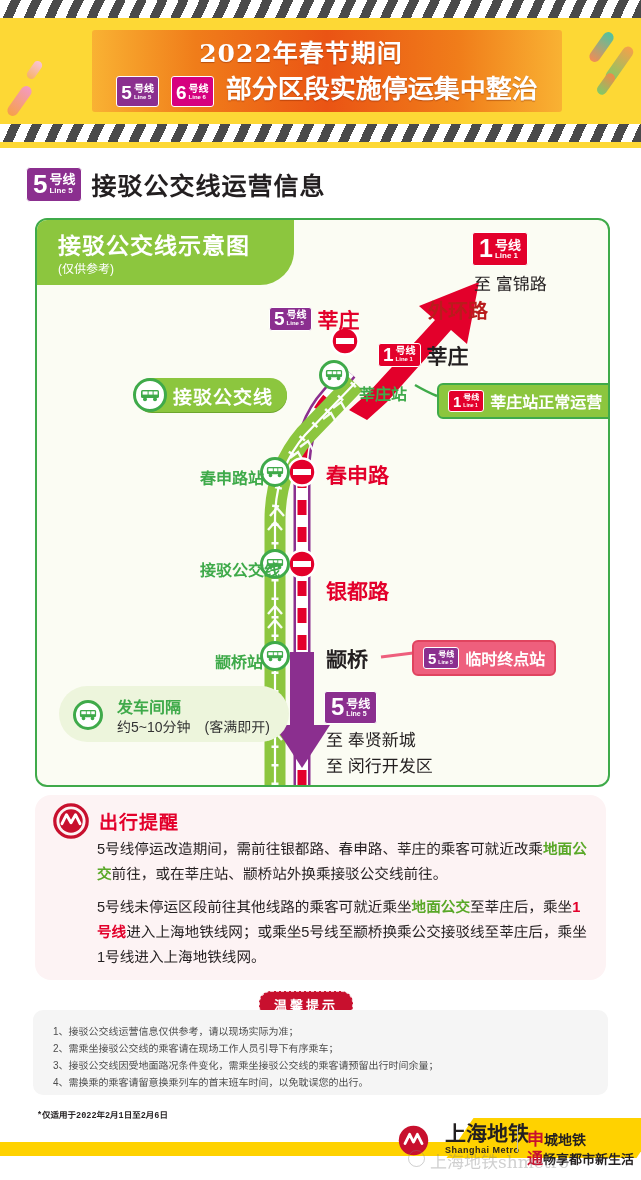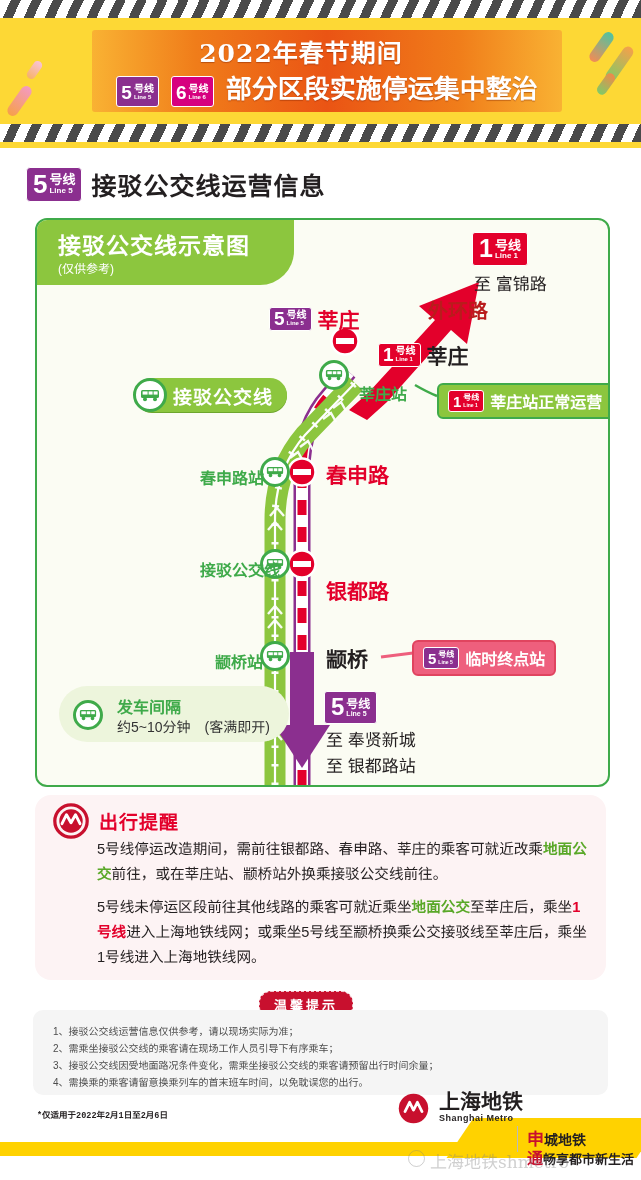--- a/index.html
+++ b/index.html
@@ -119,21 +119,21 @@
   .tips{position:absolute;left:33px;top:1010px;width:575px;height:85px;background:#f5f5f5;
     border-radius:10px;}
   .tips ol{margin:0;padding:13px 0 0 0;list-style:none;}
   .tips li{font-size:10px;color:#4d4d4d;line-height:17px;padding-left:20px;white-space:nowrap;}
 
   
   .foot-band{position:absolute;left:0;top:1142px;width:470px;height:14px;background:#ffd200;}
   .foot-band-sl{position:absolute;left:460px;top:1118px;width:190px;height:40px;background:#ffd200;
     transform:skewX(-34deg);}
   .foot-note{position:absolute;left:37px;top:1108px;font-size:8.5px;font-weight:bold;color:#231f20;font-family:Liberation Mono, monospace;}
-  .foot-logo{position:absolute;left:398px;top:1092px;display:flex;align-items:center;gap:10px;}
+  .foot-logo{position:absolute;left:398px;top:1124px;display:flex;align-items:center;gap:16px;}
   .foot-logo .lg-txt .zh{font-size:21px;font-weight:bold;color:#231f20;line-height:21px;
     font-family:"DejaVu Sans","Liberation Sans",sans-serif;}
   .foot-logo .lg-txt .en{font-size:9px;font-weight:bold;color:#231f20;line-height:11px;letter-spacing:.5px;}
   .foot-div{position:absolute;left:517px;top:1126px;width:1px;height:26px;background:#bbb;}
   .foot-r1{position:absolute;left:527px;top:1125px;font-size:14px;font-weight:bold;color:#231f20;
     white-space:nowrap;}
   .foot-r1 .c{color:#c8102e;font-size:17px;}
   .foot-r2{position:absolute;left:527px;top:1145px;font-size:13px;font-weight:bold;color:#231f20;
     white-space:nowrap;}
   .foot-r2 .c{color:#c8102e;font-size:16px;}
@@ -332,21 +332,21 @@
         </svg>
       </div>
       <div class="ttl">发车间隔</div>
       <div class="val">约5~10分钟　(客满即开)</div>
     </div>
 
     <div style="position:absolute;left:287px;top:471px;">
       <span class="linebadge lb5" style="padding:3px 6px 4px 6px;"><span class="num" style="font-size:24px;">5</span><span class="stk"><span class="zh" style="font-size:12px;line-height:12px;">号线</span><span class="en" style="font-size:7px;">Line 5</span></span></span>
     </div>
     <div class="dest-txt" style="left:289px;top:506px;">至 奉贤新城</div>
-    <div class="dest-txt" style="left:289px;top:532px;">至 银都路站</div>
+    <div class="dest-txt" style="left:289px;top:532px;">至 闵行开发区</div>
   </div>
 
   <div class="reminder">
     <svg class="rm-logo" viewBox="0 0 40 40">
       <circle cx="20" cy="20" r="18" fill="none" stroke="#c8102e" stroke-width="3.6"></circle>
       <circle cx="20" cy="20" r="13" fill="#c8102e"></circle>
       <path d="M10,23 L15,13 L20,22 L25,13 L30,23" fill="none" stroke="#ffffff" stroke-width="3.2" stroke-linejoin="round" stroke-linecap="round"></path>
     </svg>
     <div class="rm-ttl">出行提醒</div>
     <div class="rm-p rm-p1">

